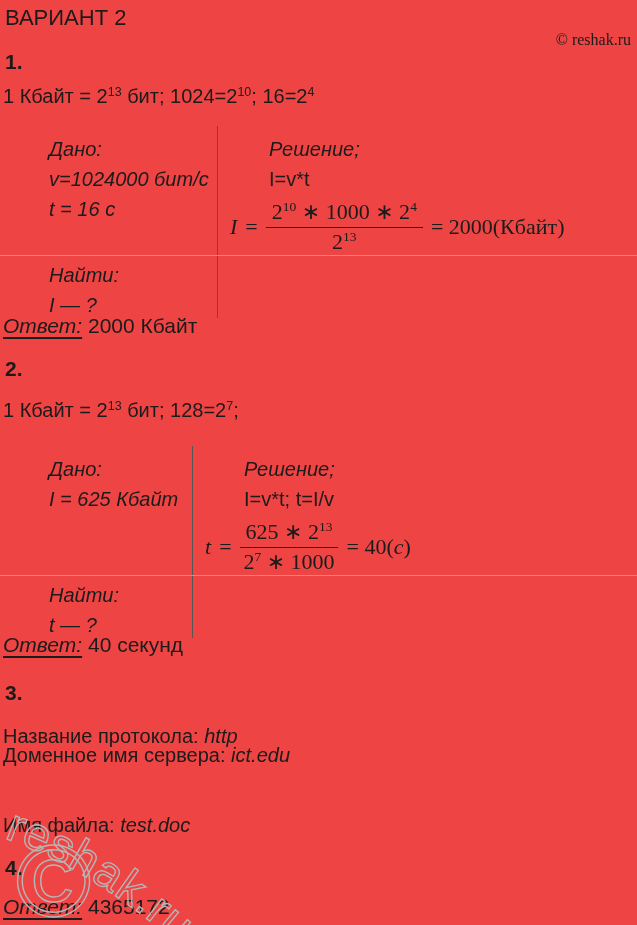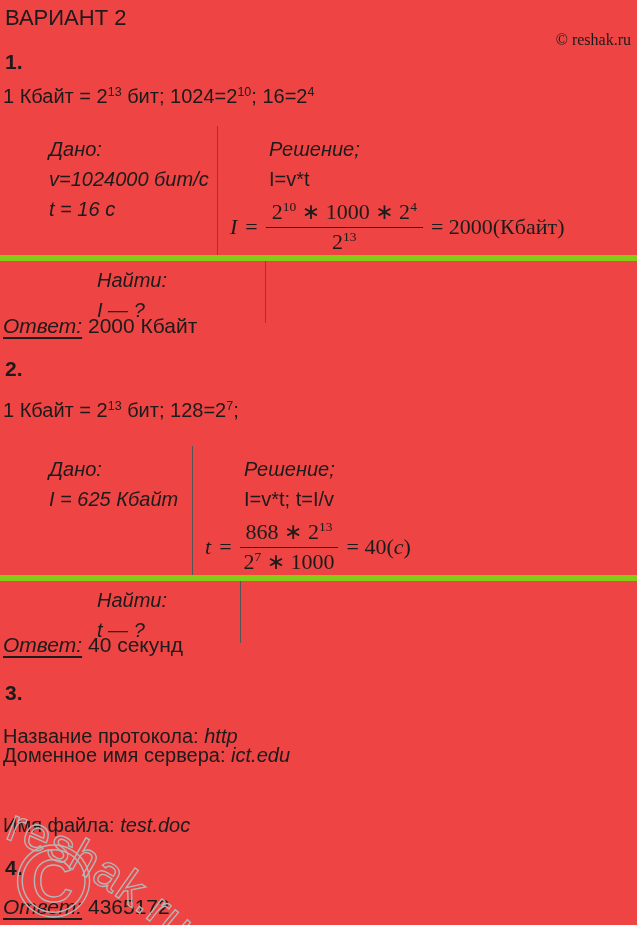--- a/index.html
+++ b/index.html
@@ -13,21 +13,21 @@
   .pnum{font-weight:bold;font-size:21px;left:5px;}
   .intro{left:3px;font-size:20px;white-space:nowrap;}
   .sup{font-size:12.5px;vertical-align:7px;}
   
   .tbl{left:0;width:637px;}
   .trow1{display:flex;}
   .cell-l{box-sizing:border-box;border-right:1px solid #555;padding:8px 8px 0 10px;}
   .t1 .cell-l{width:218px;}
   .t2 .cell-l{width:193px;}
   .cell-r{flex:1;padding:8px 0 0 12px;}
-  .trow2{display:flex;border-top:6px solid #84cc16;padding-left:48px;}
+  .trow2{display:flex;border-top:1px solid #84cc16;}
   .trow2 .cell-l{height:62px;padding-top:4px;}
   .t1 .trow1{min-height:120px;}
   .t2 .trow1{min-height:115px;}
   .tline{font-size:20px;line-height:30px;white-space:nowrap;margin-left:39px;}
   .it{font-style:italic;}
   
   .formula{display:flex;align-items:center;gap:8px;font-family:"Liberation Serif",serif;
            font-size:22px;margin-top:5px;white-space:nowrap;}
   .mvar{font-style:italic;}
   .frac{display:inline-flex;flex-direction:column;align-items:center;}
@@ -95,21 +95,21 @@
         <div class="tline it">Дано:</div>
         <div class="tline it">I = 625 Кбайт</div>
       </div>
       <div class="cell-r">
         <div class="tline it">Решение;</div>
         <div class="tline">I=v*t; t=I/v</div>
         <div class="formula">
           <span class="mvar">t</span>
             <span>=</span>
           <span class="frac">
-            <span class="fn"><span>868 ∗ 2</span><span class="msup">13</span></span>
+            <span class="fn"><span>625 ∗ 2</span><span class="msup">13</span></span>
             <span class="fd"><span>2</span><span class="msup">7</span><span> ∗ 1000</span></span>
           </span>
           <span><span>= 40(</span><span class="mvar">с</span><span>)</span></span>
         </div>
       </div>
     </div>
     <div class="trow2">
       <div class="cell-l">
         <div class="tline it">Найти:</div>
         <div class="tline it">t — ?</div>

